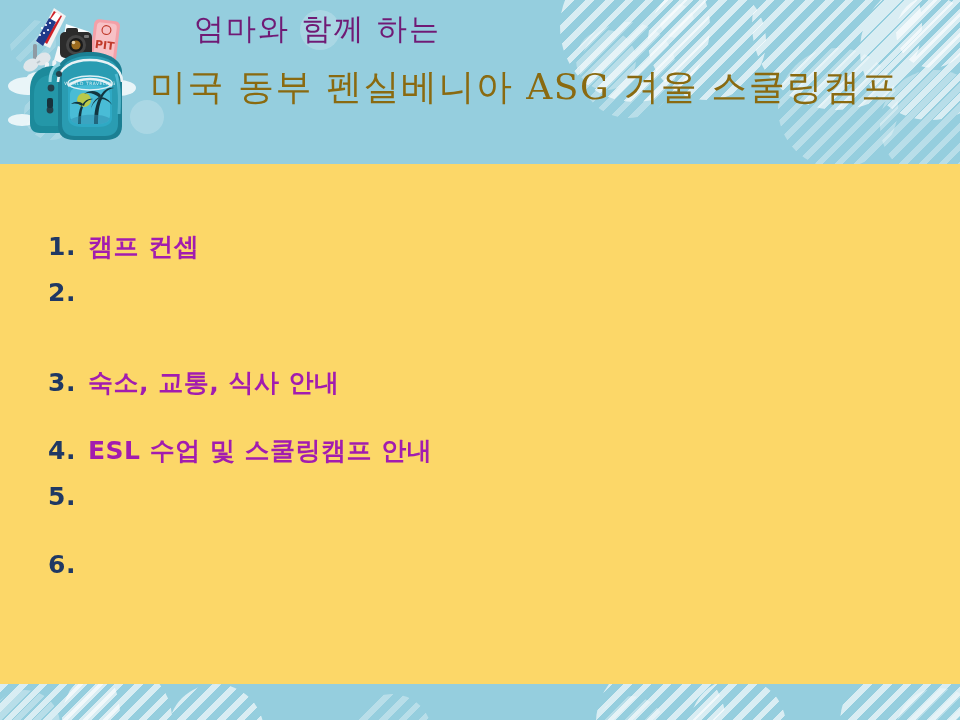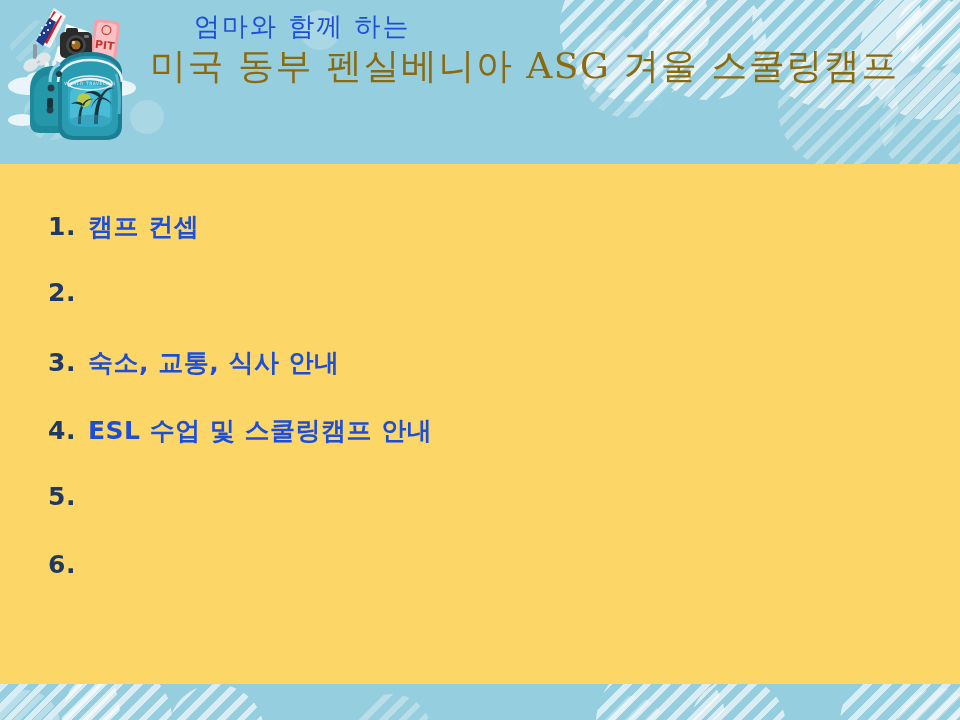--- a/index.html
+++ b/index.html
@@ -68,33 +68,34 @@
     overflow: hidden;
   }
   .header-text {
     position: absolute;
     left: 150px;
     top: 10px;
     width: 800px;
   }
   .subtitle {
     font-family: "DejaVu Sans", "Liberation Sans", sans-serif;
-    font-size: 26px;
-    color: #1d4ed8;
+    font-size: 30px;
+    color: #701a75;
     letter-spacing: 2px;
     line-height: 1.25;
     padding-left: 44px;
     white-space: nowrap;
   }
   .title {
     font-family: "DejaVu Serif", "Liberation Serif", serif;
     font-size: 36px;
     color: #8a6a10;
     letter-spacing: 1.5px;
     line-height: 1.3;
+    margin-top: 16px;
     white-space: nowrap;
   }
 
   
   .backpack-art {
     position: absolute;
     left: 6px;
     top: 2px;
     width: 136px;
     height: 142px;
@@ -128,22 +129,23 @@
   }
   .agenda-num {
     width: 40px;
     flex: 0 0 40px;
     color: #1f3864;
     font-family: "DejaVu Sans", "Liberation Sans", sans-serif;
     font-size: 25px;
     font-weight: bold;
   }
   .agenda-label {
-    color: #1d4ed8;
+    color: #a21caf;
     white-space: nowrap;
+    margin-top: 20px;
   }
 
   
   .footer {
     position: absolute;
     left: 0;
     top: 684px;
     width: 960px;
     height: 36px;
     background: #95cede;

